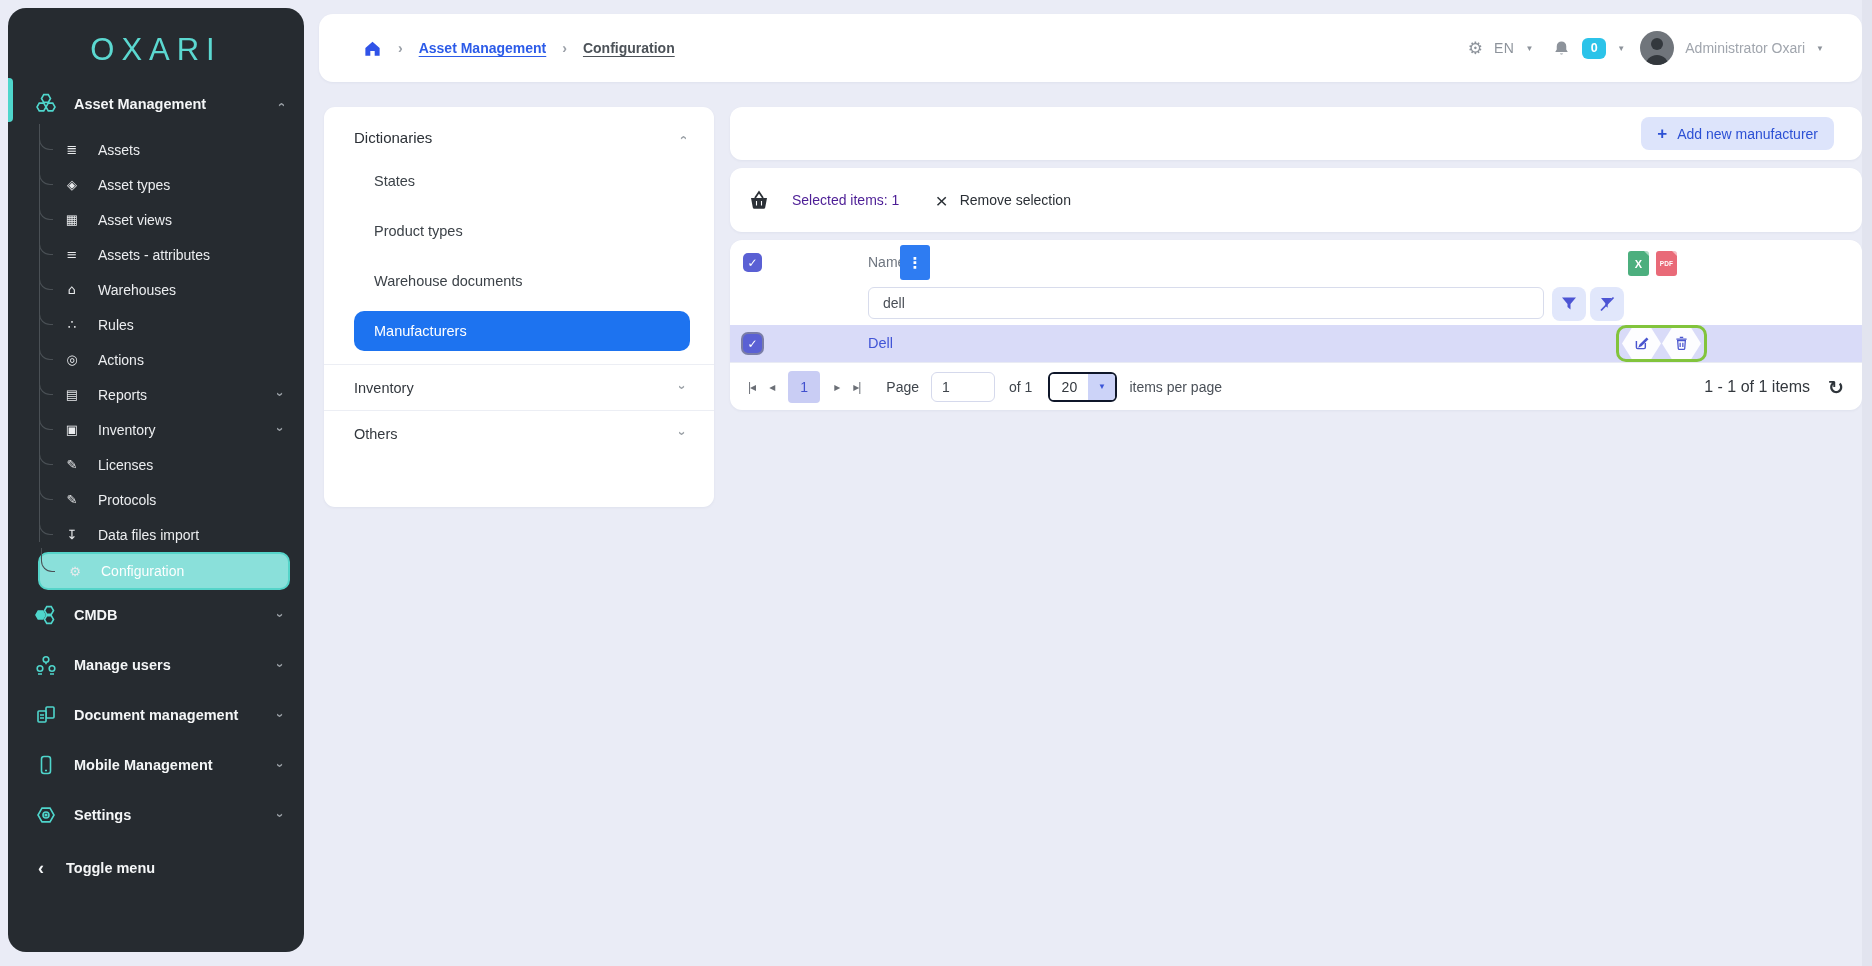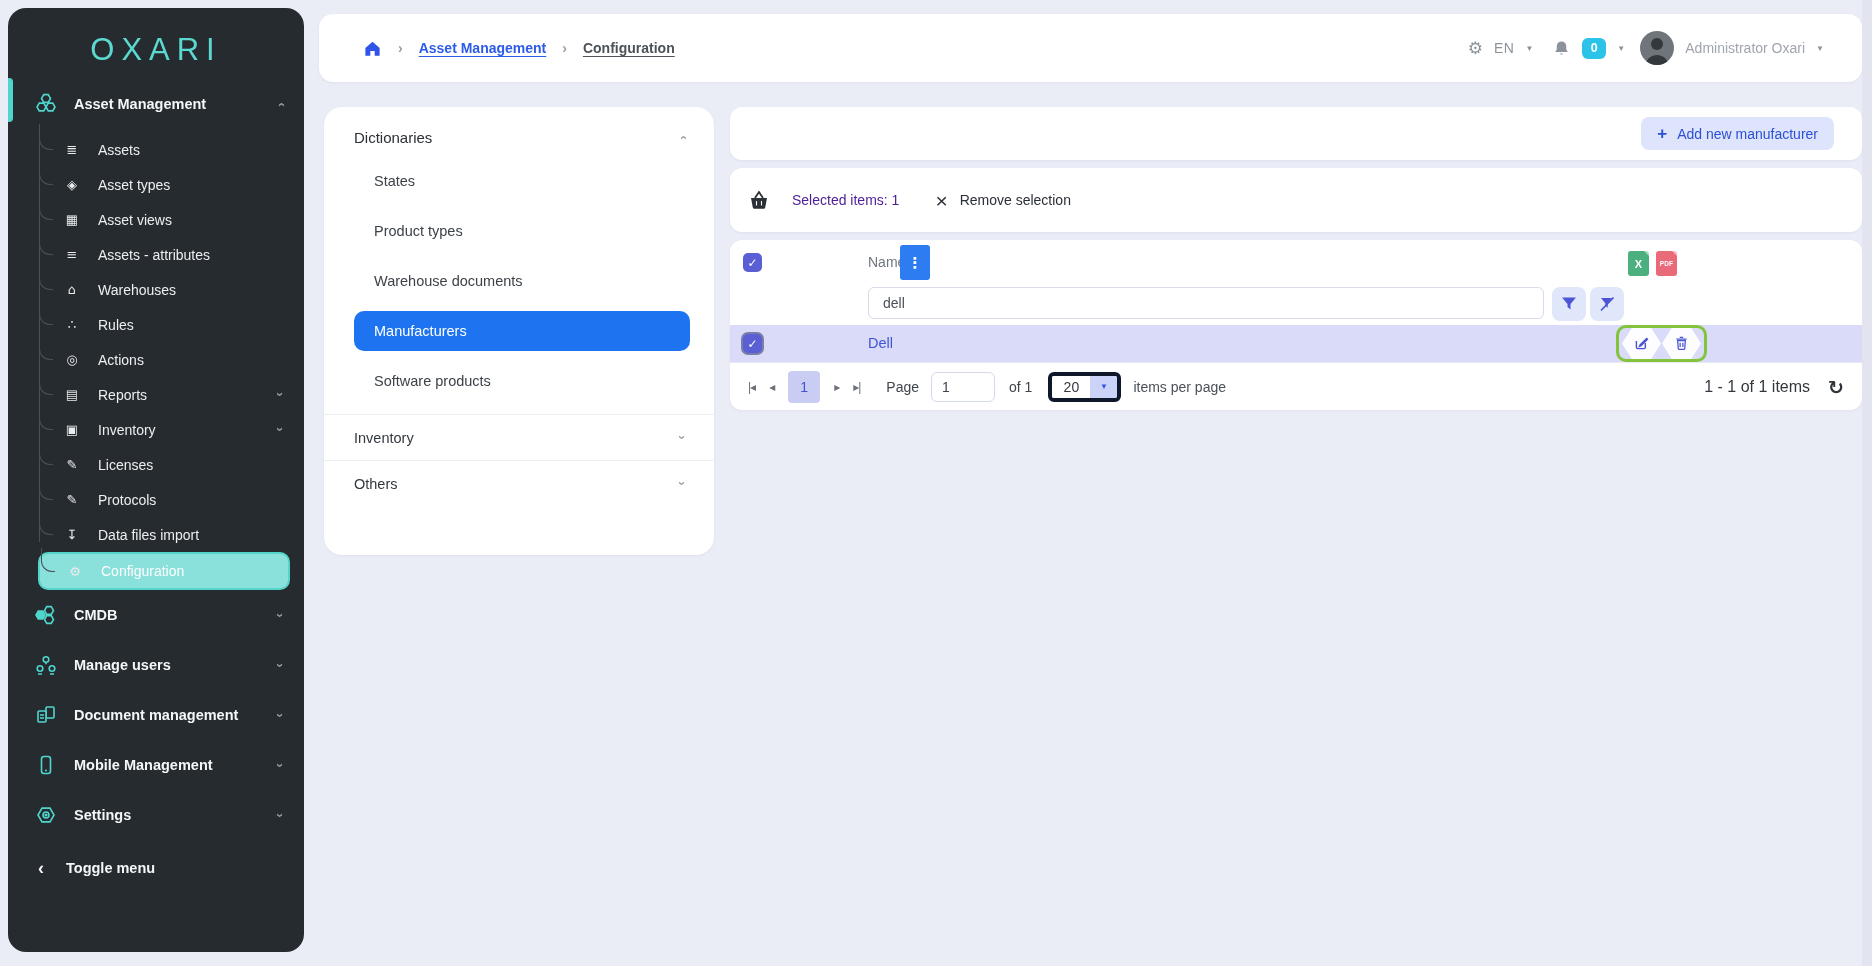--- a/index.html
+++ b/index.html
@@ -53,22 +53,22 @@
   .lang { font-size:14px; letter-spacing:.5px; }
   .caret { font-size:8px; color:#8d939b; cursor:pointer; }
   .badge { background:#2cc3e9; color:#fff; min-width:24px; height:21px; border-radius:6px;
     font-size:12.5px; font-weight:700; display:flex; align-items:center; justify-content:center;
     padding:0 5px; cursor:pointer; }
   .avatar { width:34px; height:34px; border-radius:50%; background:#70757b; overflow:hidden;
     margin-left:4px; cursor:pointer; flex:0 0 34px; }
   .user-name { font-size:14px; color:#a0a5ad; }
 
   
-  .dict-card { position:absolute; left:324px; top:107px; width:390px; height:448px;
-    background:#fff; border-radius:18px; box-shadow:0 1px 3px rgba(25,35,70,.05); }
+  .dict-card { position:absolute; left:324px; top:107px; width:390px; height:400px;
+    background:#fff; border-radius:11px; box-shadow:0 1px 3px rgba(25,35,70,.05); }
   .dict-head { display:flex; align-items:center; justify-content:space-between;
     padding:22px 30px 10px 30px; font-size:15px; color:#2b3036; }
   .dict-list { list-style:none; }
   .dict-item { height:50px; display:flex; align-items:center; padding:0 40px 0 50px;
     font-size:14.5px; color:#3c4248; cursor:pointer; }
   .dict-item.selected { background:#1d73f0; color:#fff; border-radius:10px;
     margin:0 24px 0 30px; padding:0 0 0 20px; height:40px; margin-top:5px; margin-bottom:5px;
     font-weight:500; }
   .dict-group { height:46px; display:flex; align-items:center; justify-content:space-between;
     border-top:1px solid #eceef4; padding:0 30px; font-size:14.5px; color:#33383e; cursor:pointer; }
@@ -131,21 +131,21 @@
   .t-pager { position:relative; height:48px; border-top:1px solid #e9ebf4; display:flex;
     align-items:center; padding:0 18px; font-size:14px; color:#4a5058; }
   .pg-nav { display:flex; align-items:center; gap:14px; color:#6b6f76; font-size:12px; }
   .pg-arrow { cursor:pointer; letter-spacing:-1px; }
   .pg-current { width:32px; height:32px; background:#c9cdf4; border-radius:4px; color:#4150ce;
     font-size:14px; display:flex; align-items:center; justify-content:center; cursor:pointer; }
   .pg-word { margin-left:26px; color:#3f454c; }
   .pg-input { margin-left:12px; width:64px; height:30px; border:1px solid #d5d9ec;
     border-radius:6px; padding:0 10px; font-size:14px; color:#3f454c; font-family:inherit; }
   .pg-of { margin-left:14px; color:#3f454c; }
-  .pg-select { margin-left:16px; display:flex; height:30px; border:4px solid #0f172a;
+  .pg-select { margin-left:16px; display:flex; height:30px; border:2px solid #0f172a;
     border-radius:6px; overflow:hidden; cursor:pointer; }
   .pg-size { width:38px; background:#fff; display:flex; align-items:center; justify-content:center;
     color:#33383e; }
   .pg-dd { width:27px; background:#ccd3f8; display:flex; align-items:center; justify-content:center;
     color:#3b55d8; font-size:8px; }
   .pg-ipp { margin-left:12px; }
   .pg-range { margin-left:auto; color:#33383e; font-size:16px; }
   .pg-refresh { margin-left:18px; font-size:19px; font-weight:700; color:#2f353b;
     cursor:pointer; font-family:"DejaVu Sans",sans-serif; }
 
@@ -328,21 +328,20 @@
 <aside class="dict-card">
   <div class="dict-head">
     <span>Dictionaries</span>
     <span class="chev up">›</span>
   </div>
   <ul class="dict-list">
     <li class="dict-item">States</li>
     <li class="dict-item">Product types</li>
     <li class="dict-item">Warehouse documents</li>
     <li class="dict-item selected">Manufacturers</li>
-    <li class="dict-item">Software products</li>
   </ul>
   <div class="dict-spacer"></div>
   <div class="dict-group">
     <span>Inventory</span>
     <span class="chev down">›</span>
   </div>
   <div class="dict-group">
     <span>Others</span>
     <span class="chev down">›</span>
   </div>

